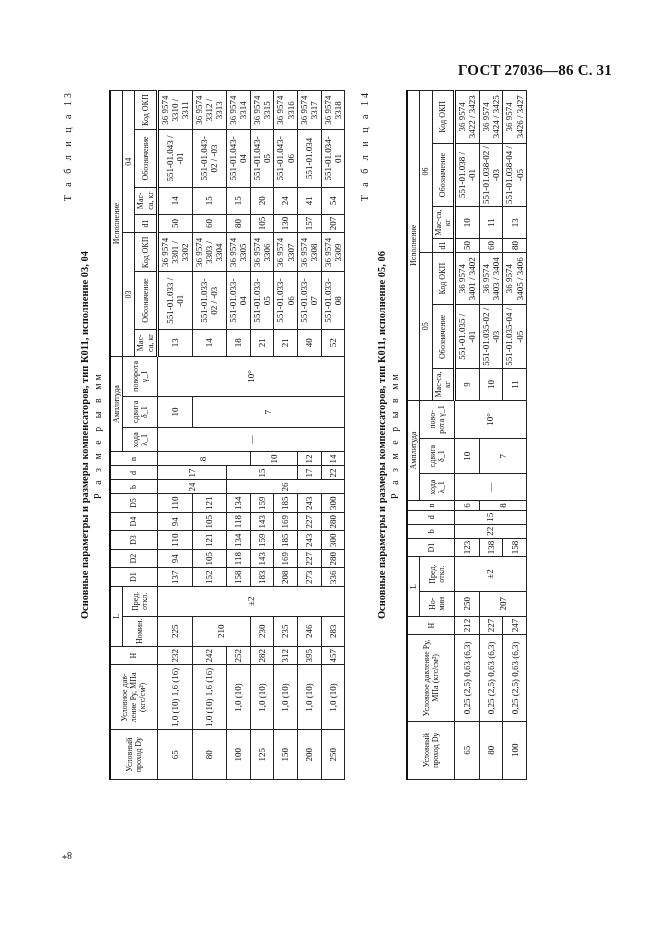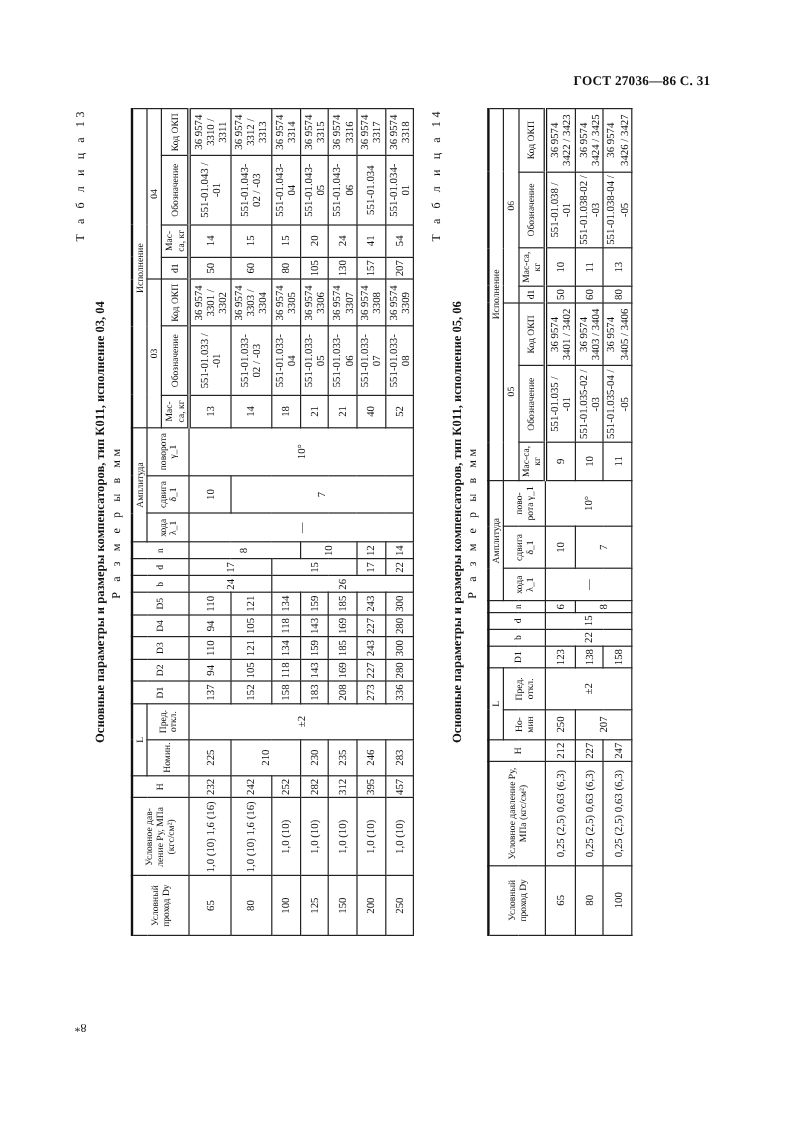--- a/index.html
+++ b/index.html
@@ -1,17 +1,17 @@
 <!DOCTYPE html>
 <html><head>
 <meta charset="utf-8">
 <style>
   html,body{margin:0;padding:0;background:#fff;}
   body{width:661px;height:936px;position:relative;overflow:hidden;font-family:"Liberation Serif","DejaVu Serif",serif;color:#111;}
-  .page-header{position:absolute;top:62px;left:478px;font-weight:bold;font-size:11px;letter-spacing:0.2px;}
+  .page-header{position:absolute;top:62px;left:458px;font-weight:bold;font-size:15px;letter-spacing:0.2px;}
   .page-footer{position:absolute;top:850px;left:62px;font-size:10px;transform:rotate(180deg);}
   
   .rotated{position:absolute;left:62px;top:780px;width:690px;height:585px;transform-origin:0 0;transform:rotate(-90deg);}
   .tcap{font-size:10px;text-align:right;letter-spacing:3px;margin:0 0 6px 0;}
   .ttitle{font-size:10.5px;font-weight:bold;text-align:center;margin:4px 0 2px 0;}
   .tsub{font-size:10px;text-align:center;letter-spacing:3px;margin:0 0 6px 0;}
   table{border-collapse:collapse;width:100%;font-size:9px;}
   td,th{border:1px solid #222;padding:1px 2px;text-align:center;vertical-align:middle;font-weight:normal;line-height:1.15;}
   th{font-size:8px;}
   .thick-top{border-top:2px solid #111;}

